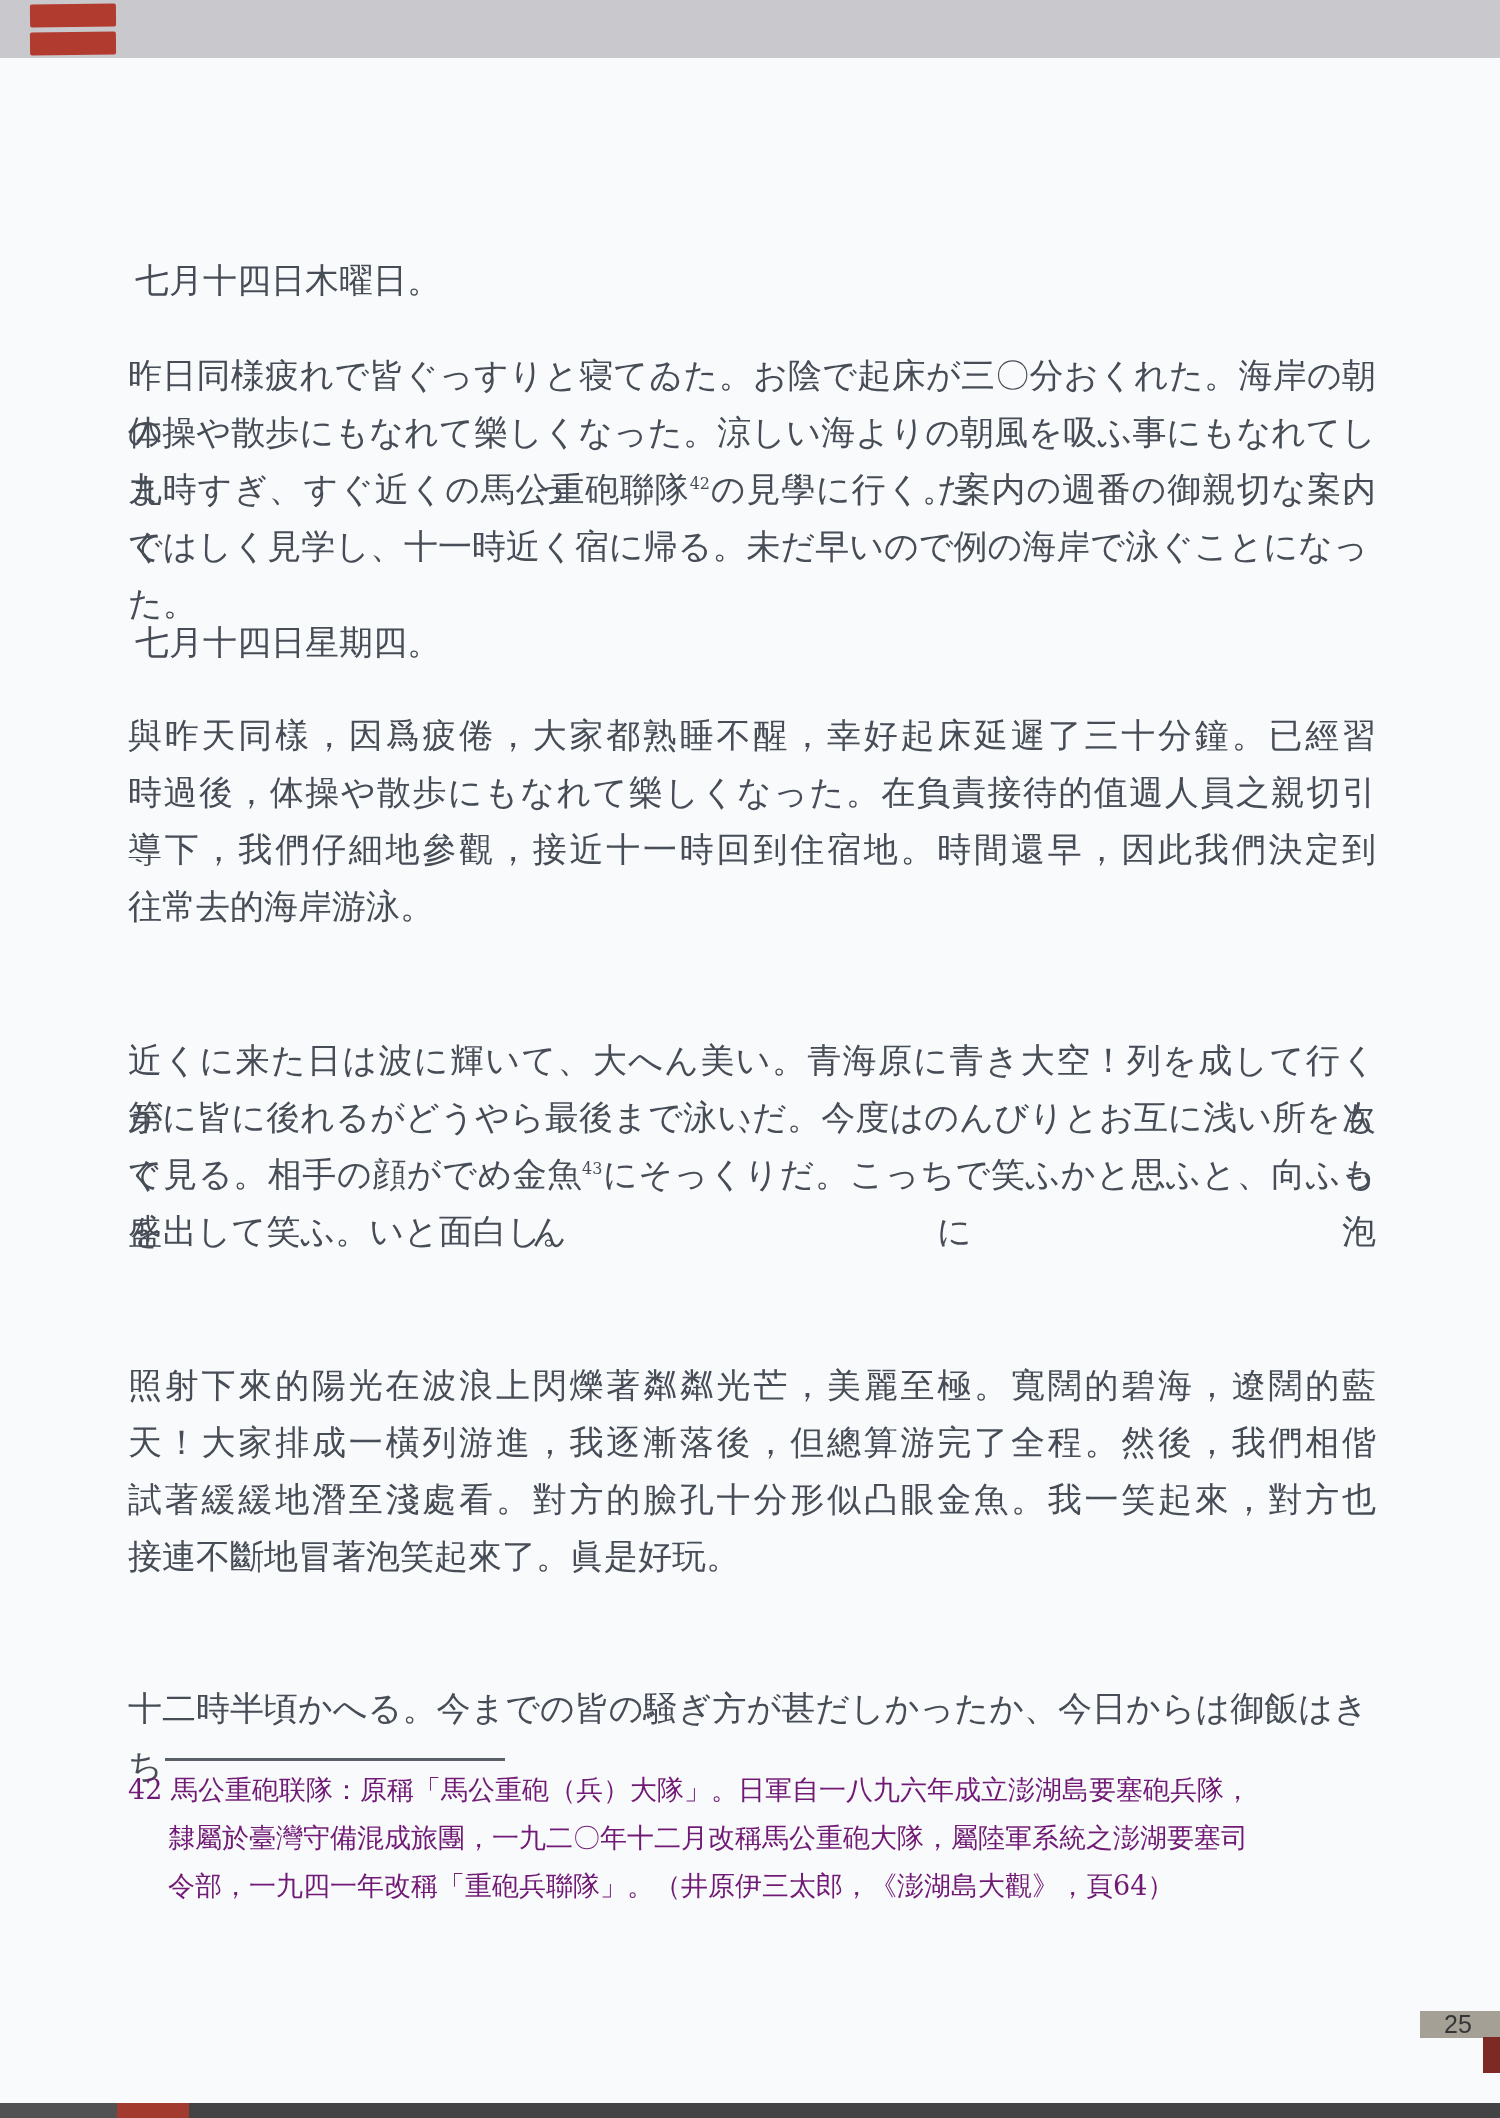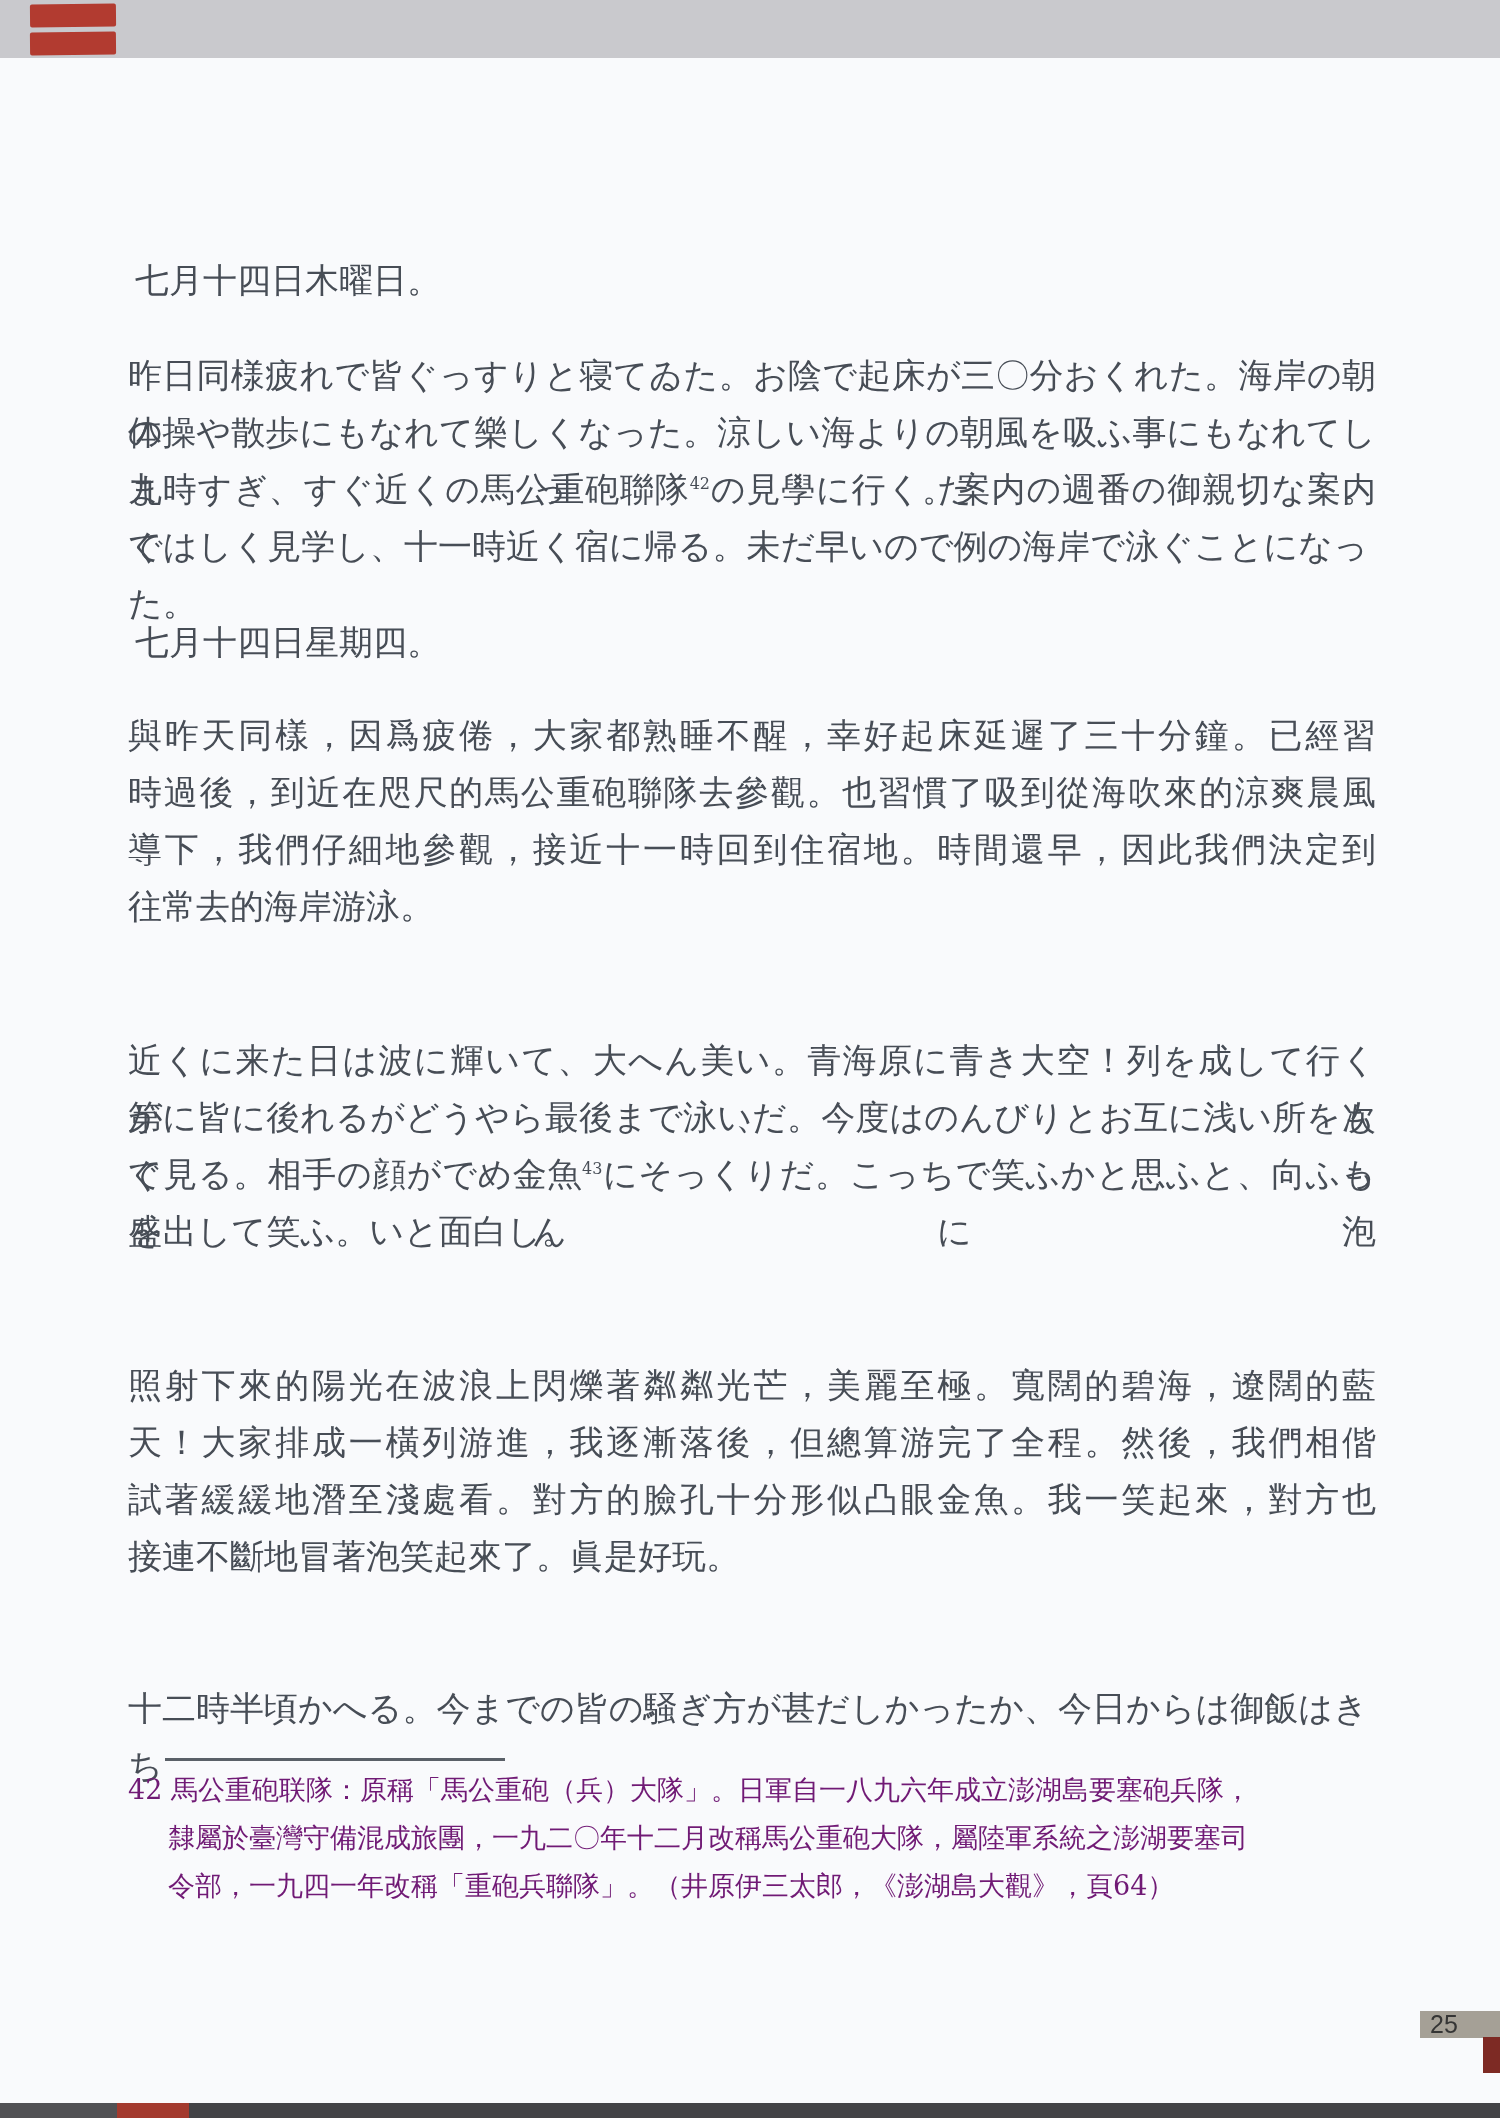--- a/index.html
+++ b/index.html
@@ -29,21 +29,21 @@
   sup.fnref{font-size:16px;line-height:0;vertical-align:12px;letter-spacing:0;}
   .fn-rule{position:absolute;left:165px;top:1758px;width:340px;height:3px;background:#5a6068;}
   .footnotes{position:absolute;left:128px;top:1766px;width:1292px;font-size:27px;color:#701a75;}
   .footnotes .fline{height:48px;line-height:48px;white-space:nowrap;}
   .footnotes .fline.indent{padding-left:40px;}
   .page-tab{
     position:absolute;left:1420px;top:2011px;width:80px;height:27px;
     background:#a5a096;color:#353535;
     font-family:"Liberation Sans","DejaVu Sans",sans-serif;
     font-size:25px;line-height:27px;
-    padding-left:10px;box-sizing:border-box;
+    padding-left:24px;box-sizing:border-box;
   }
   .bottom-strip{position:absolute;left:0;right:0;top:2103px;height:15px;background:#515154;}
   .bottom-strip .red-seg{position:absolute;left:117px;top:0;width:72px;height:15px;background:#a33a2e;}
   .bottom-strip .dark-seg{position:absolute;left:189px;top:0;right:0;height:15px;background:#434346;}
   .side-notch{position:absolute;left:1483px;top:2037px;width:17px;height:36px;background:#7d2a24;}
 </style>
 </head>
 <body>
 
 <div class="page">
@@ -58,21 +58,21 @@
       <div class="line"><span>昨日同様疲れで皆ぐっすりと寝てゐた。お陰で起床が三〇分おくれた。海岸の朝の</span></div>
       <div class="line"><span>体操や散歩にもなれて樂しくなった。涼しい海よりの朝風を吸ふ事にもなれてしまった。</span></div>
       <div class="line"><span>九時すぎ、すぐ近くの馬公重砲聯隊</span><sup class="fnref">42</sup><span>の見學に行く。案内の週番の御親切な案内で</span></div>
       <div class="line last"><span>くはしく見学し、十一時近く宿に帰る。未だ早いので例の海岸で泳ぐことになった。</span></div>
     </div>
 
   <div class="txt heading h2">七月十四日星期四。</div>
 
   <div class="txt para pc1">
       <div class="line"><span>與昨天同樣，因爲疲倦，大家都熟睡不醒，幸好起床延遲了三十分鐘。已經習</span></div>
-      <div class="line"><span>時過後，到近在咫尺的馬公重砲聯隊去參觀。也習慣了吸到從海吹來的涼爽晨風</span></div>
+      <div class="line"><span>時過後，体操や散歩にもなれて樂しくなった。在負責接待的值週人員之親切引</span></div>
       <div class="line"><span>導下，我們仔細地參觀，接近十一時回到住宿地。時間還早，因此我們決定到</span></div>
       <div class="line last"><span>往常去的海岸游泳。</span></div>
     </div>
 
   <div class="txt para pj2">
       <div class="line"><span>近くに来た日は波に輝いて、大へん美い。青海原に青き大空！列を成して行くが、次</span></div>
       <div class="line"><span>第に皆に後れるがどうやら最後まで泳いだ。今度はのんびりとお互に浅い所をもぐっ</span></div>
       <div class="line"><span>て見る。相手の顔がでめ金魚</span><sup class="fnref">43</sup><span>にそっくりだ。こっちで笑ふかと思ふと、向ふも盛んに泡</span></div>
       <div class="line last"><span>を出して笑ふ。いと面白し。</span></div>
     </div>

